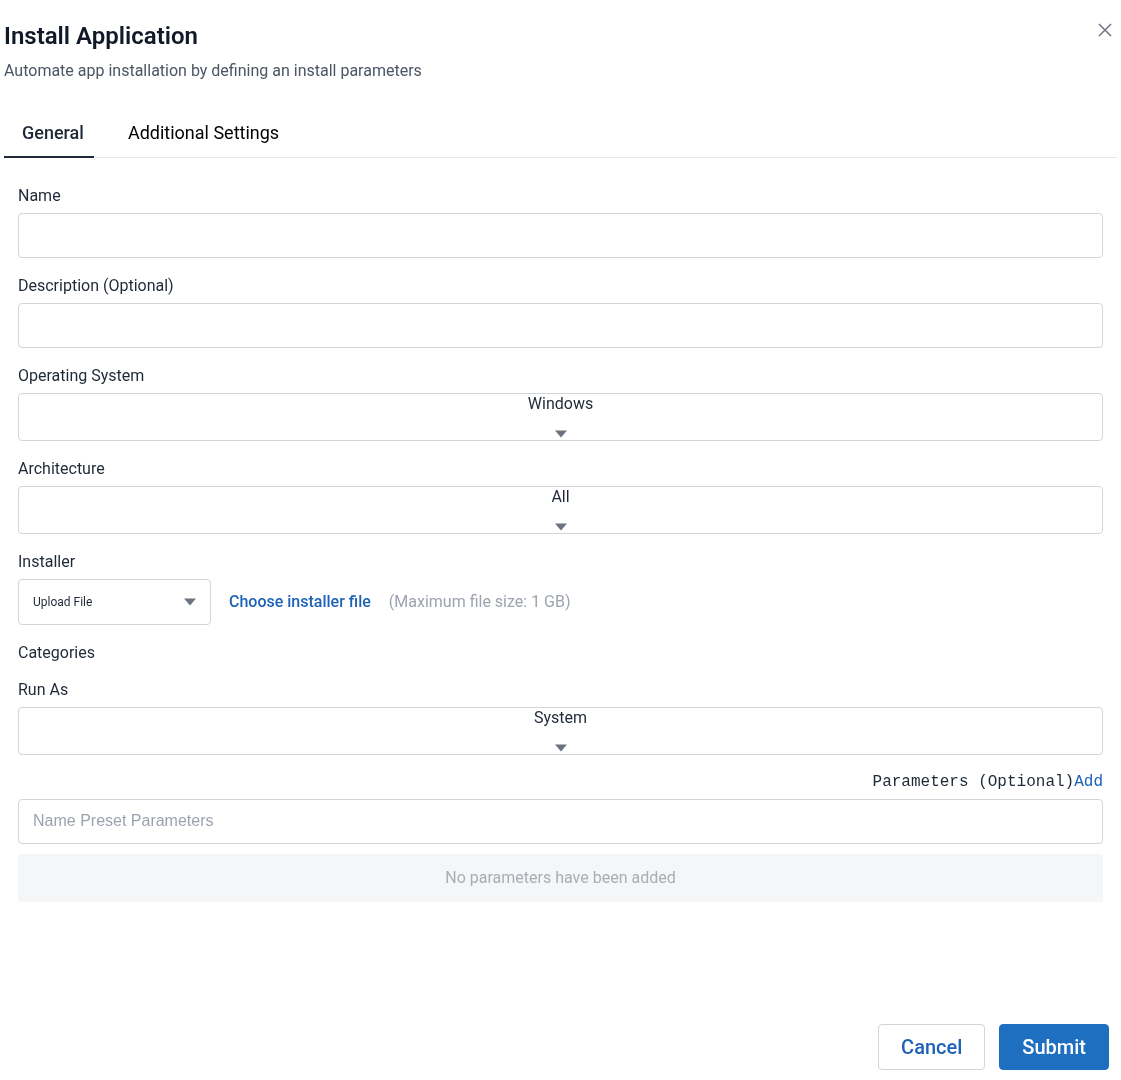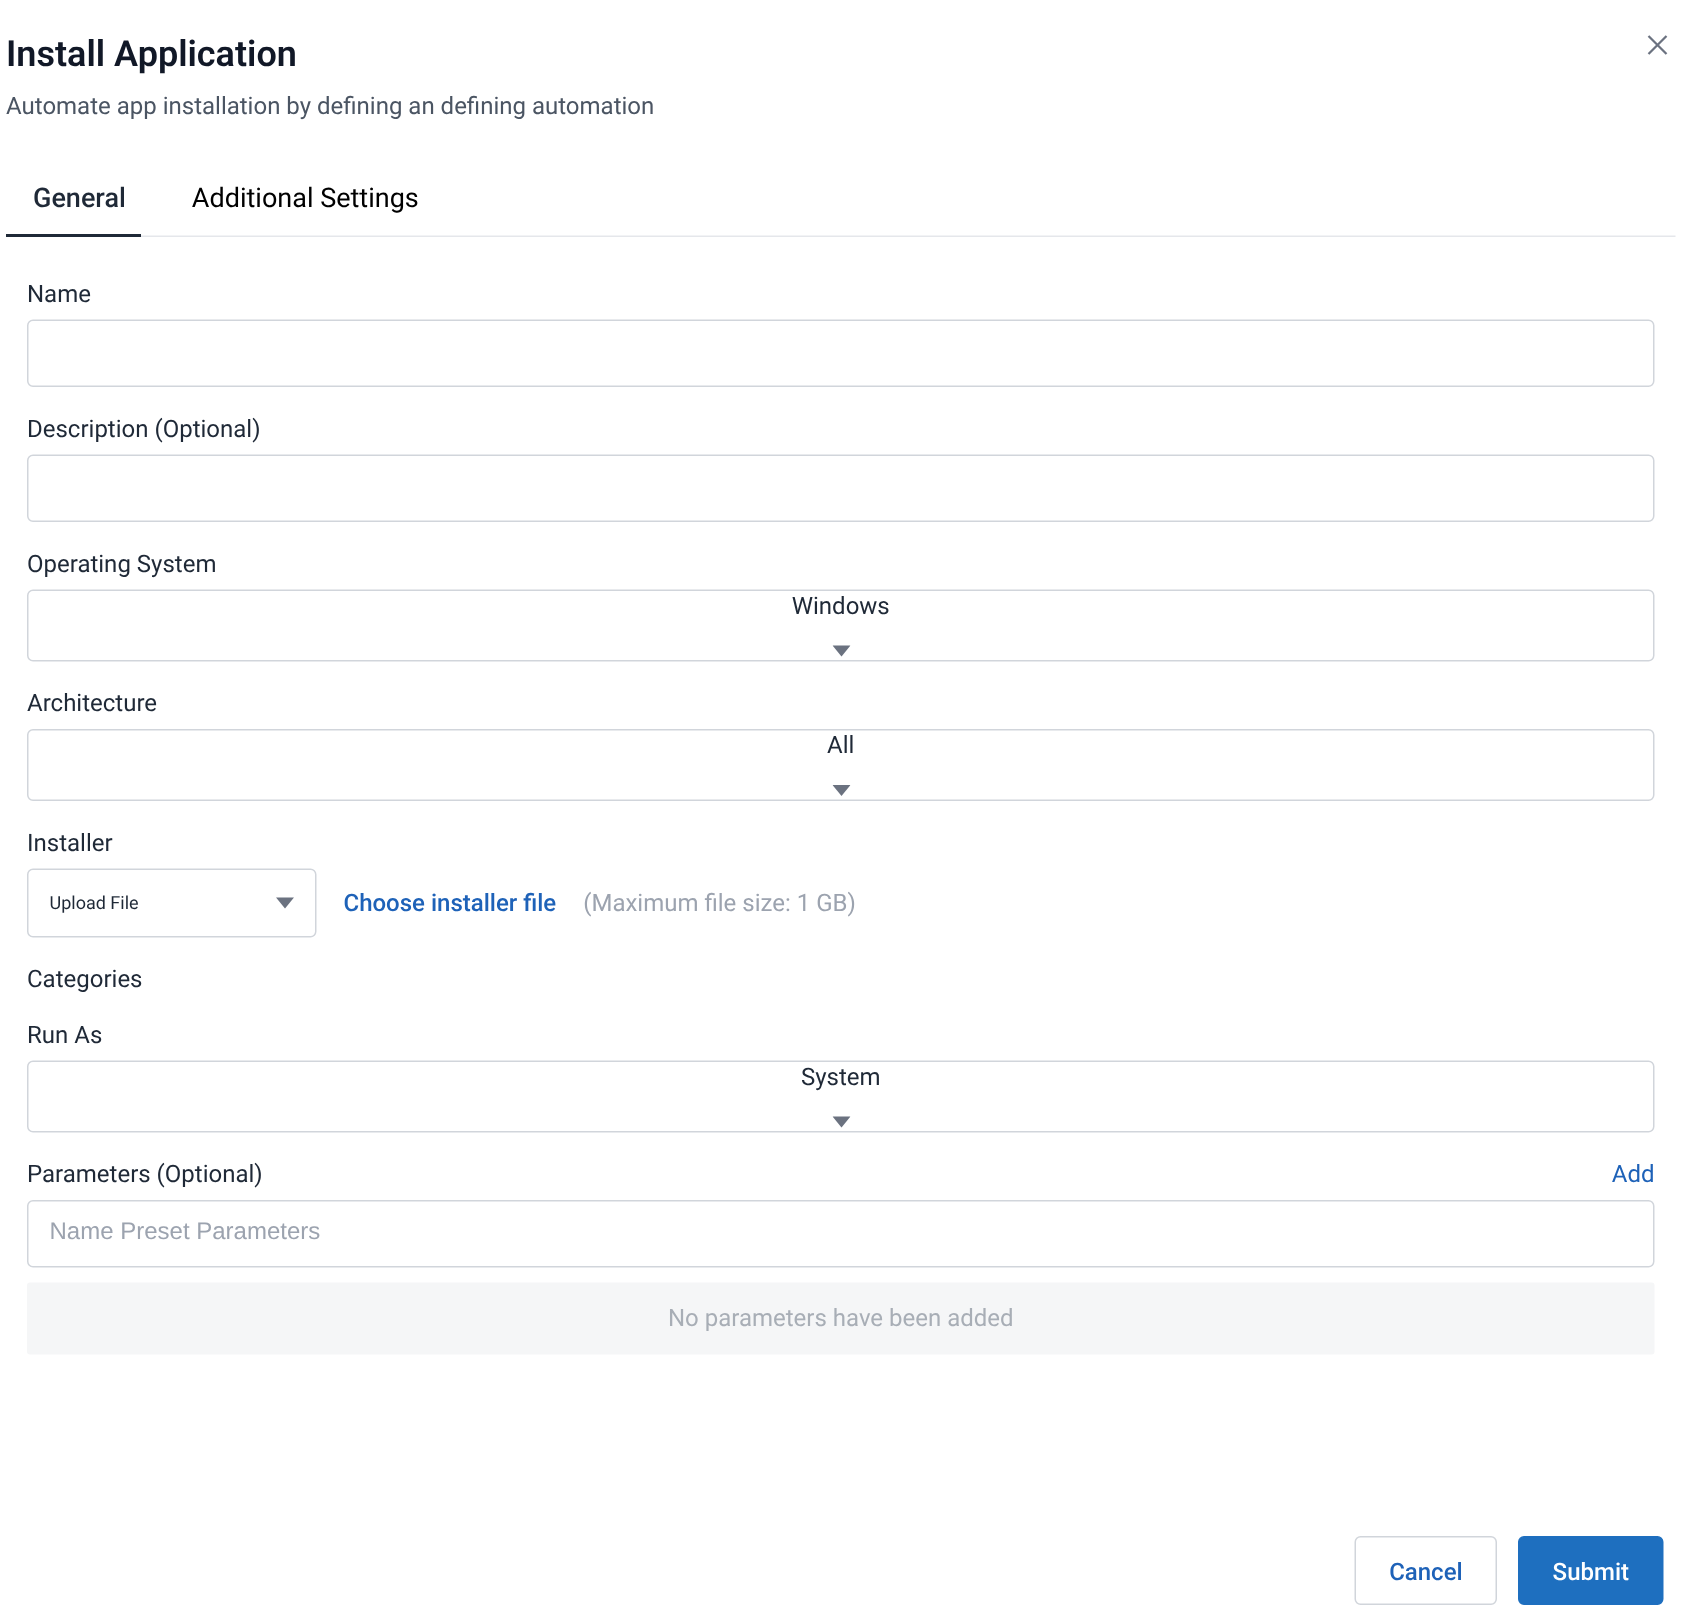--- a/index.html
+++ b/index.html
@@ -90,23 +90,24 @@
     .field-label {
       font-size: 16px;
       color: #1f2937;
       margin-bottom: 8px;
       display: block;
       font-weight: 400;
     }
 
     .field-label-row {
       display: flex;
-      justify-content: space-between;
+      justify-content: flex-end;
       align-items: baseline;
       margin-bottom: 8px;
+      font-family: Liberation Mono, monospace;
     }
 
     .text-input {
       width: 100%;
       height: 45px;
       border: 1px solid #d1d5db;
       border-radius: 4px;
       padding: 0 14px;
       font-size: 16px;
       color: #1f2937;
@@ -204,21 +205,21 @@
       bottom: 10px;
       right: 12px;
       display: flex;
       gap: 14px;
     }
 
     .btn {
       height: 46px;
       padding: 0 22px;
       border-radius: 4px;
-      font-size: 16px;
+      font-size: 20px;
       cursor: pointer;
       display: inline-flex;
       align-items: center;
       justify-content: center;
       font-weight: 500;
     }
 
     .btn-secondary {
       background: #fff;
       border: 1px solid #d1d5db;
@@ -235,21 +236,21 @@
 <body>
 
 <div class="header">
   <div class="close-icon">
     <svg width="16" height="16" viewBox="0 0 16 16" fill="none" stroke="currentColor" stroke-width="1.5">
       <line x1="2" y1="2" x2="14" y2="14"></line>
       <line x1="14" y1="2" x2="2" y2="14"></line>
     </svg>
   </div>
   <h1 class="page-title">Install Application</h1>
-  <p class="page-subtitle">Automate app installation by defining an defining automation</p>
+  <p class="page-subtitle">Automate app installation by defining an install parameters</p>
 
   <div class="tabs">
     <div class="tab active">General</div>
     <div class="tab">Additional Settings</div>
   </div>
 </div>
 
 <div class="form">
 
   <div class="field">

